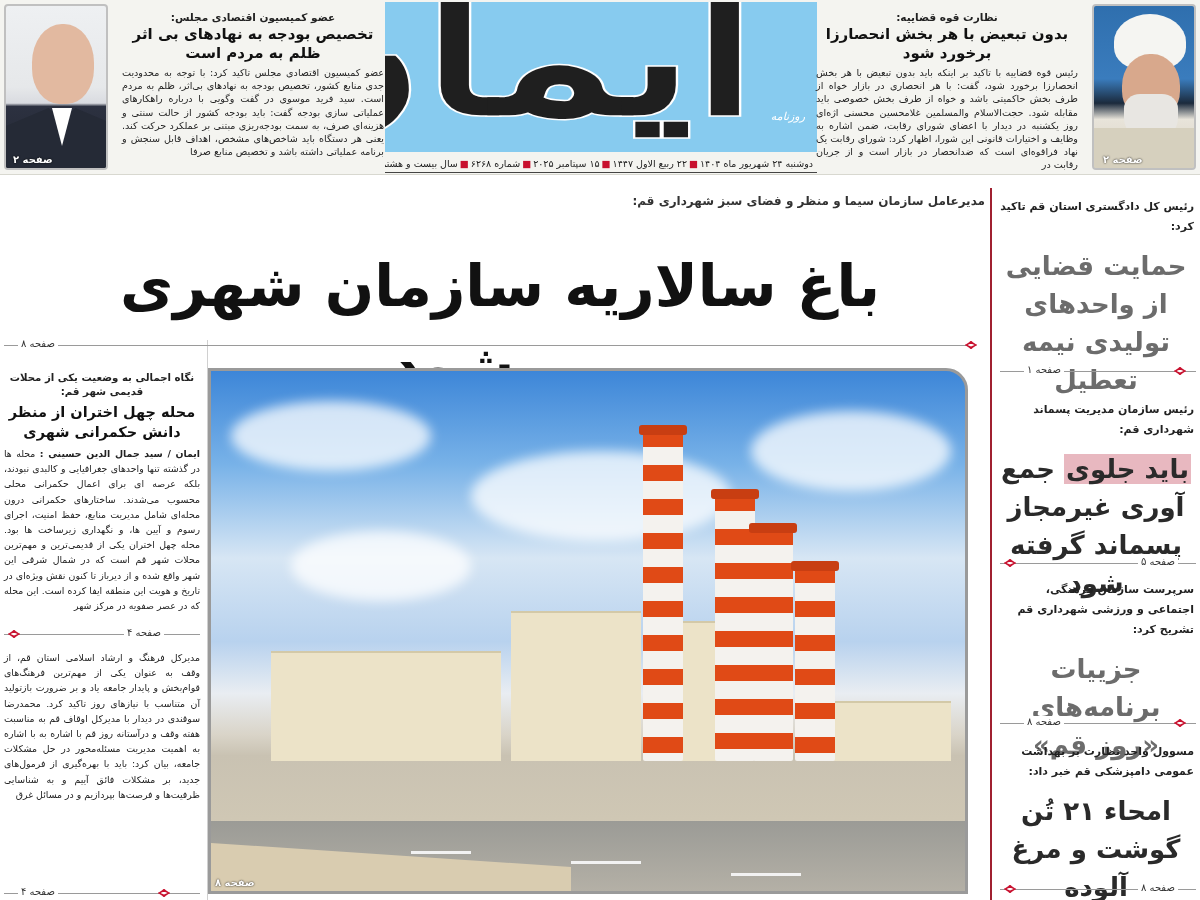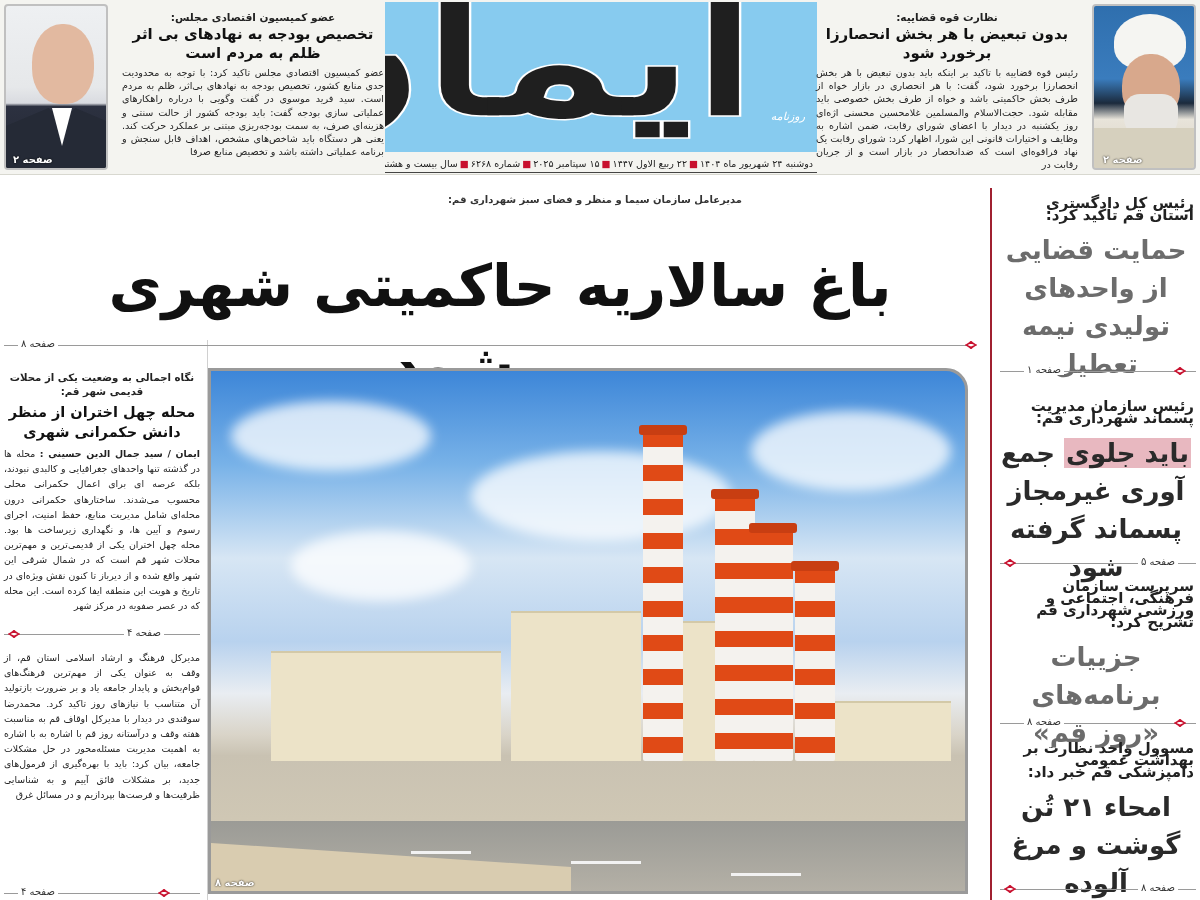--- a/index.html
+++ b/index.html
@@ -30,21 +30,21 @@
   .mh-title { font-size: 15px; font-weight: bold; line-height: 19px; color: #111; margin-top: 2px; }
   .mh-body { font-size: 9.6px; line-height: 13.2px; text-align: justify; text-align-last: right; margin-top: 3px; color: #222; }
 
   .logo-box { position: absolute; left: 385px; top: 2px; width: 432px; height: 150px; background: #87cbef; overflow: hidden; }
   .logo-glyph { position: absolute; right: 60px; top: -30px; font-family: "DejaVu Serif", serif; font-size: 150px; font-weight: bold; color: #1f1f1f; letter-spacing: -4px; -webkit-text-stroke: 3px #ffffff; paint-order: stroke fill; transform: scaleX(1.55); transform-origin: right center; }
   .logo-sub { position: absolute; right: 12px; top: 108px; font-size: 11px; color: #ffffff; font-style: italic; }
   .dateline { position: absolute; left: 385px; top: 154px; width: 432px; height: 19px; font-size: 9.5px; line-height: 19px; text-align: right; padding-right: 4px; white-space: nowrap; overflow: hidden; border-bottom: 1px solid #444; }
   .dateline .sep { color: #c8102e; margin: 0 2px; }
 
   
-  .main-kicker { position: absolute; left: 205px; width: 780px; top: 194px; text-align: center; font-size: 10px; font-weight: bold; color: #333; }
+  .main-kicker { position: absolute; left: 205px; width: 780px; top: 194px; text-align: right; font-size: 12px; font-weight: bold; color: #333; }
   .main-headline { position: absolute; left: 60px; width: 880px; top: 246px; text-align: center; font-size: 58px; font-weight: bold; line-height: 80px; color: #111; letter-spacing: -1px; }
 
   
   .hr { position: absolute; height: 1px; background: #9a9a9a; }
   .diamond { position: absolute; width: 12px; height: 8px; border: 1.5px solid #c8102e; transform: rotate(0deg); clip-path: polygon(50% 0,100% 50%,50% 100%,0 50%); background: #c8102e; }
   .diamond::after { content: ""; position: absolute; inset: 1.5px; background: #fff; clip-path: polygon(50% 0,100% 50%,50% 100%,0 50%); }
   .vline-red { position: absolute; left: 990px; top: 188px; width: 1.5px; height: 712px; background: #a02030; }
   .vline-grey { position: absolute; left: 207px; top: 340px; width: 1px; height: 560px; background: #d0d0d0; }
   .pageref { position: absolute; font-size: 10px; color: #333; background: #fff; padding: 0 3px; }
 
@@ -62,21 +62,21 @@
   .building { position: absolute; background: #ece3c8; border-top: 2px solid #d3c9a8; }
   .stack { position: absolute; width: 40px; background: repeating-linear-gradient(180deg, #e04a16 0 16px, #f4f2ee 16px 34px); border-radius: 2px; }
   .stack::before { content: ""; position: absolute; left: -4px; top: -6px; width: 48px; height: 10px; background: #c83e12; border-radius: 3px; }
   .road { position: absolute; left: 0; bottom: 0; width: 760px; height: 70px; background: linear-gradient(180deg,#9b9b96,#b4b0a6); }
   .road .line { position: absolute; height: 3px; background: #f2f2f2; }
   .ground { position: absolute; left: 0; bottom: 0; width: 360px; height: 60px; background: #d9ccb0; clip-path: polygon(0 20%,100% 60%,100% 100%,0 100%); }
   .photo-page { position: absolute; left: 4px; bottom: 3px; font-size: 10px; color: #fff; font-weight: bold; text-shadow: 0 0 2px #000; }
 
   
   .rcol { position: absolute; right: 6px; width: 196px; text-align: right; }
-  .r-kicker { font-size: 15px; font-weight: bold; color: #222; line-height: 12px; }
+  .r-kicker { font-size: 11px; font-weight: bold; color: #222; line-height: 20px; }
   .r-title { font-size: 26px; font-weight: bold; line-height: 38px; margin-top: 10px; text-align: center; }
   .r-title.grey { color: #6c6c6c; }
   .r-title.dark { color: #2a2a2a; }
   .hl { background: #e8b8c0; padding: 0 2px; }
 </style>
 </head>
 <body>
 
 <div class="masthead">
   <div class="mh-photo left">
@@ -107,21 +107,21 @@
   <div class="mh-photo right">
     <div class="turban"></div>
     <div class="face"></div>
     <div class="beard"></div>
     <div class="robe"></div>
     <span class="page-tag">صفحه ۲</span>
   </div>
 </div>
 
 <div class="main-kicker">مدیرعامل سازمان سیما و منظر و فضای سبز شهرداری قم:</div>
-<div class="main-headline">باغ سالاریه  حاکمیتی شهری می‌شود</div>
+<div class="main-headline">باغ سالاریه  سازمان شهری می‌شود</div>
 
 <div class="vline-red"></div>
 <div class="vline-grey"></div>
 <div class="hr" style="left:4px; top:345px; width:972px;"></div>
 <span class="pageref" style="left:18px; top:338px;">صفحه ۸</span>
 <div class="diamond" style="left:965px; top:341px;"></div>
 
 <div class="lcol" style="top:360px;margin-top:11px;">
   <div class="l-kicker">نگاه اجمالی به وضعیت یکی از محلات قدیمی شهر قم:</div>
   <div class="l-title">محله چهل اختران از منظر دانش حکمرانی شهری</div>

